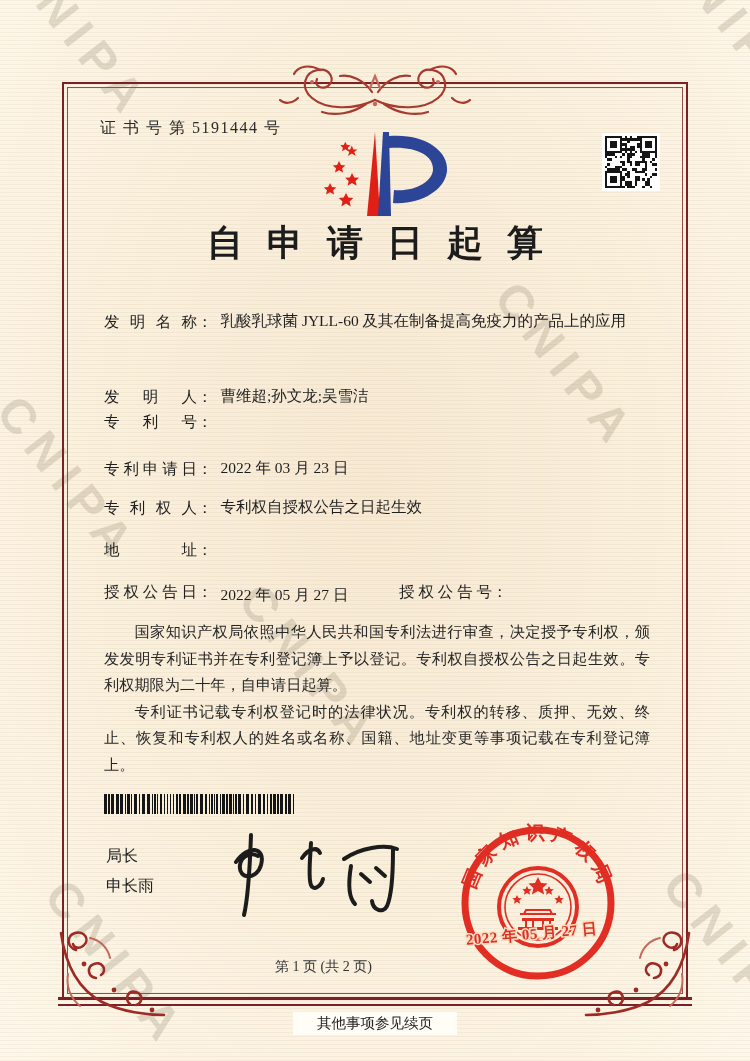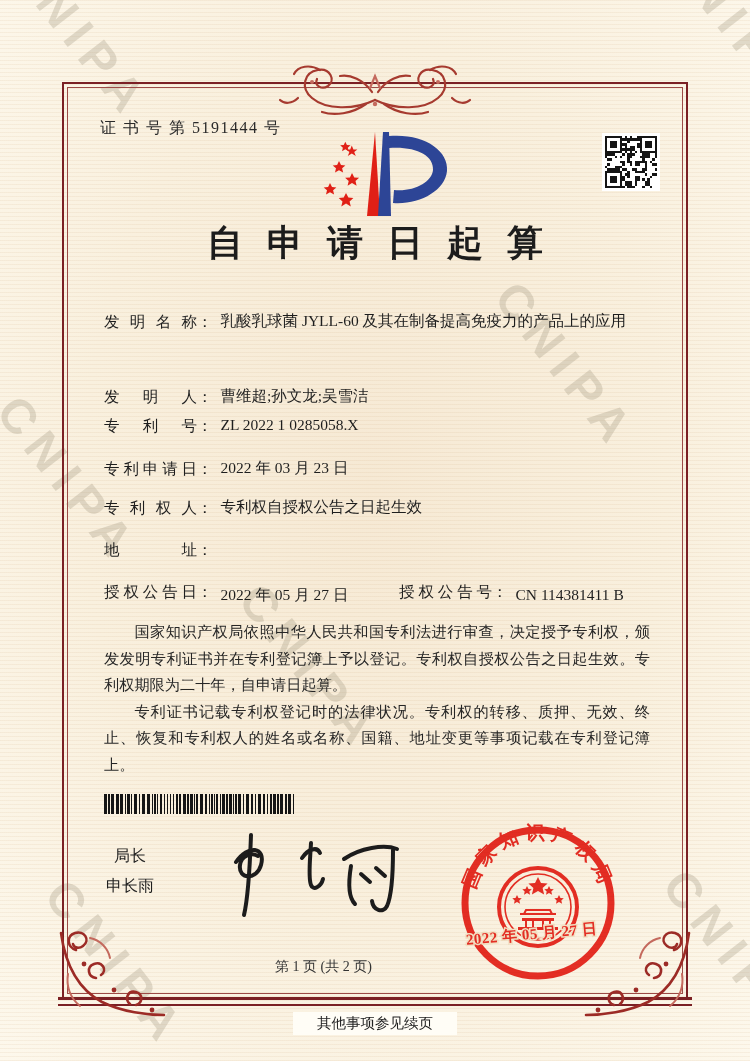--- a/index.html
+++ b/index.html
@@ -53,21 +53,21 @@
   .fcolon { flex:none; margin-right:8px; }
   .fvalue { flex:1; line-height:25px; }
   .grant-group { display:flex; width:100%; }
   .grant-left { display:flex; width:295px; flex:none; }
   .grant-right { display:flex; flex:1; }
   .paras { position:absolute; left:104px; top:619px; width:546px; z-index:5;
     font-size:15.2px; line-height:26.5px; text-align:justify; color:#262626; }
   .paras p { text-indent:2em; }
   .barcode { position:absolute; left:104px; top:794px; height:20px; width:200px; z-index:5; font-size:0; white-space:nowrap; }
   .barcode i { display:inline-block; height:100%; vertical-align:top; }
-  .sig-title { position:absolute; left:114px; top:846px; font-size:16px; z-index:5; color:#1e1e1e; }
+  .sig-title { position:absolute; left:106px; top:846px; font-size:16px; z-index:5; color:#1e1e1e; }
   .sig-name  { position:absolute; left:106px; top:876px; font-size:16px; z-index:5; color:#1e1e1e; }
   .sig-svg { position:absolute; left:198px; top:822px; width:212px; height:100px; z-index:5; }
   .seal { position:absolute; left:450px; top:815px; width:176px; height:176px; z-index:6; mix-blend-mode:multiply; opacity:.95; }
   .page-no { position:absolute; left:62px; top:958px; width:523px; text-align:center; font-size:14px; color:#333; z-index:5; }
   .note { position:absolute; left:0; top:1012px; width:750px; text-align:center; z-index:5; }
   .note span { display:inline-block; background:#fffdf6; padding:2px 24px; font-size:14.5px; color:#222; }
   svg { display:block; }
 </style>
 </head>
 <body>
@@ -610,21 +610,20 @@
   <span class="flabel">发明人</span>
     <span class="fcolon">：</span>
   <span class="fvalue">
     <br>
     <span>曹维超;孙文龙;吴雪洁</span>
   </span>
 </div>
 <div class="frow" style="top:412px;">
   <span class="flabel">专利号</span>
     <span class="fcolon">：</span>
-  <span class="fvalue">ZL 2022 1 0285058.X</span>
 </div>
 <div class="frow" style="top:455px;">
   <span class="flabel">专利申请日</span>
     <span class="fcolon">：</span>
   <span class="fvalue">2022 年 03 月 23 日</span>
 </div>
 <div class="frow" style="top:494px;">
   <span class="flabel">专利权人</span>
     <span class="fcolon">：</span>
   <span class="fvalue">专利权自授权公告之日起生效</span>
@@ -636,21 +635,20 @@
 <div class="frow" style="top:582px;">
   <span class="grant-group">
     <span class="grant-left">
       <span class="flabel">授权公告日</span>
         <span class="fcolon">：</span>
       <span class="fvalue">2022 年 05 月 27 日</span>
     </span>
     <span class="grant-right">
       <span class="flabel">授权公告号</span>
         <span class="fcolon">：</span>
-      <span class="fvalue">CN 114381411 B</span>
     </span>
   </span>
 </div>
 
 <div class="paras">
   <p>国家知识产权局依照中华人民共和国专利法进行审查，决定授予专利权，颁发发明专利证书并在专利登记簿上予以登记。专利权自授权公告之日起生效。专利权期限为二十年，自申请日起算。</p>
   <p>专利证书记载专利权登记时的法律状况。专利权的转移、质押、无效、终止、恢复和专利权人的姓名或名称、国籍、地址变更等事项记载在专利登记簿上。</p>
 </div>
 
 <div class="barcode" id="barcode"><i style="width: 3px; margin-right: 1px; background: rgb(21, 21, 21);"></i><i style="width: 2px; margin-right: 1px; background: rgb(21, 21, 21);"></i><i style="width: 3px; margin-right: 2px; background: rgb(21, 21, 21);"></i><i style="width: 3px; margin-right: 1px; background: rgb(21, 21, 21);"></i><i style="width: 3px; margin-right: 2px; background: rgb(21, 21, 21);"></i><i style="width: 1px; margin-right: 1px; background: rgb(21, 21, 21);"></i><i style="width: 3px; margin-right: 1px; background: rgb(21, 21, 21);"></i><i style="width: 1px; margin-right: 2px; background: rgb(21, 21, 21);"></i><i style="width: 3px; margin-right: 2px; background: rgb(21, 21, 21);"></i><i style="width: 1px; margin-right: 2px; background: rgb(21, 21, 21);"></i><i style="width: 3px; margin-right: 2px; background: rgb(21, 21, 21);"></i><i style="width: 3px; margin-right: 2px; background: rgb(21, 21, 21);"></i><i style="width: 1px; margin-right: 1px; background: rgb(21, 21, 21);"></i><i style="width: 2px; margin-right: 1px; background: rgb(21, 21, 21);"></i><i style="width: 1px; margin-right: 2px; background: rgb(21, 21, 21);"></i><i style="width: 2px; margin-right: 2px; background: rgb(21, 21, 21);"></i><i style="width: 1px; margin-right: 2px; background: rgb(21, 21, 21);"></i><i style="width: 1px; margin-right: 2px; background: rgb(21, 21, 21);"></i><i style="width: 1px; margin-right: 2px; background: rgb(21, 21, 21);"></i><i style="width: 1px; margin-right: 2px; background: rgb(21, 21, 21);"></i><i style="width: 2px; margin-right: 1px; background: rgb(21, 21, 21);"></i><i style="width: 2px; margin-right: 2px; background: rgb(21, 21, 21);"></i><i style="width: 3px; margin-right: 1px; background: rgb(21, 21, 21);"></i><i style="width: 2px; margin-right: 1px; background: rgb(21, 21, 21);"></i><i style="width: 3px; margin-right: 1px; background: rgb(21, 21, 21);"></i><i style="width: 1px; margin-right: 1px; background: rgb(21, 21, 21);"></i><i style="width: 2px; margin-right: 2px; background: rgb(21, 21, 21);"></i><i style="width: 3px; margin-right: 2px; background: rgb(21, 21, 21);"></i><i style="width: 2px; margin-right: 2px; background: rgb(21, 21, 21);"></i><i style="width: 1px; margin-right: 1px; background: rgb(21, 21, 21);"></i><i style="width: 2px; margin-right: 1px; background: rgb(21, 21, 21);"></i><i style="width: 1px; margin-right: 1px; background: rgb(21, 21, 21);"></i><i style="width: 2px; margin-right: 2px; background: rgb(21, 21, 21);"></i><i style="width: 1px; margin-right: 1px; background: rgb(21, 21, 21);"></i><i style="width: 3px; margin-right: 1px; background: rgb(21, 21, 21);"></i><i style="width: 2px; margin-right: 1px; background: rgb(21, 21, 21);"></i><i style="width: 3px; margin-right: 1px; background: rgb(21, 21, 21);"></i><i style="width: 1px; margin-right: 1px; background: rgb(21, 21, 21);"></i><i style="width: 2px; margin-right: 1px; background: rgb(21, 21, 21);"></i><i style="width: 3px; margin-right: 2px; background: rgb(21, 21, 21);"></i><i style="width: 1px; margin-right: 2px; background: rgb(21, 21, 21);"></i><i style="width: 3px; margin-right: 2px; background: rgb(21, 21, 21);"></i><i style="width: 2px; margin-right: 2px; background: rgb(21, 21, 21);"></i><i style="width: 1px; margin-right: 2px; background: rgb(21, 21, 21);"></i><i style="width: 3px; margin-right: 2px; background: rgb(21, 21, 21);"></i><i style="width: 2px; margin-right: 2px; background: rgb(21, 21, 21);"></i><i style="width: 1px; margin-right: 2px; background: rgb(21, 21, 21);"></i><i style="width: 2px; margin-right: 1px; background: rgb(21, 21, 21);"></i><i style="width: 3px; margin-right: 1px; background: rgb(21, 21, 21);"></i><i style="width: 2px; margin-right: 1px; background: rgb(21, 21, 21);"></i><i style="width: 3px; margin-right: 2px; background: rgb(21, 21, 21);"></i><i style="width: 2px; margin-right: 1px; background: rgb(21, 21, 21);"></i><i style="width: 3px; margin-right: 2px; background: rgb(21, 21, 21);"></i><i style="width: 1px; margin-right: 2px; background: rgb(21, 21, 21);"></i></div>

